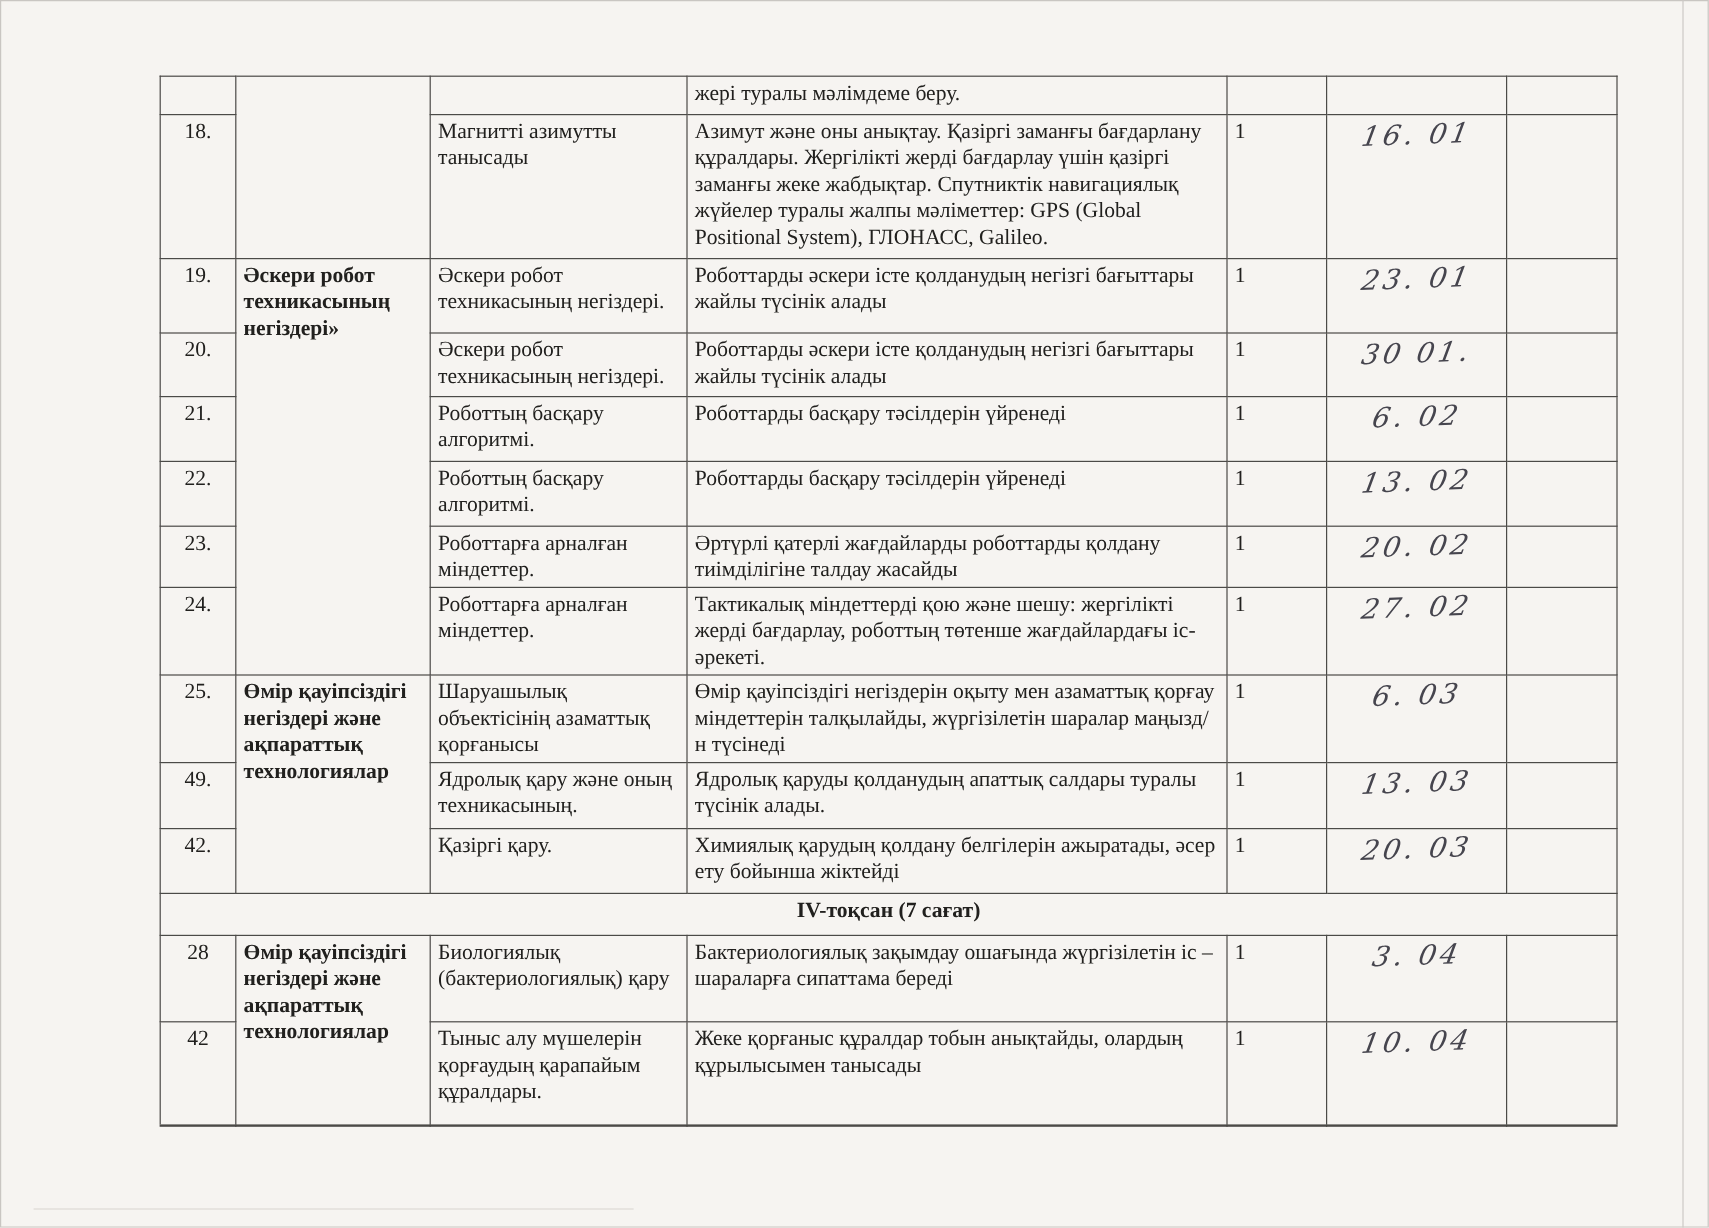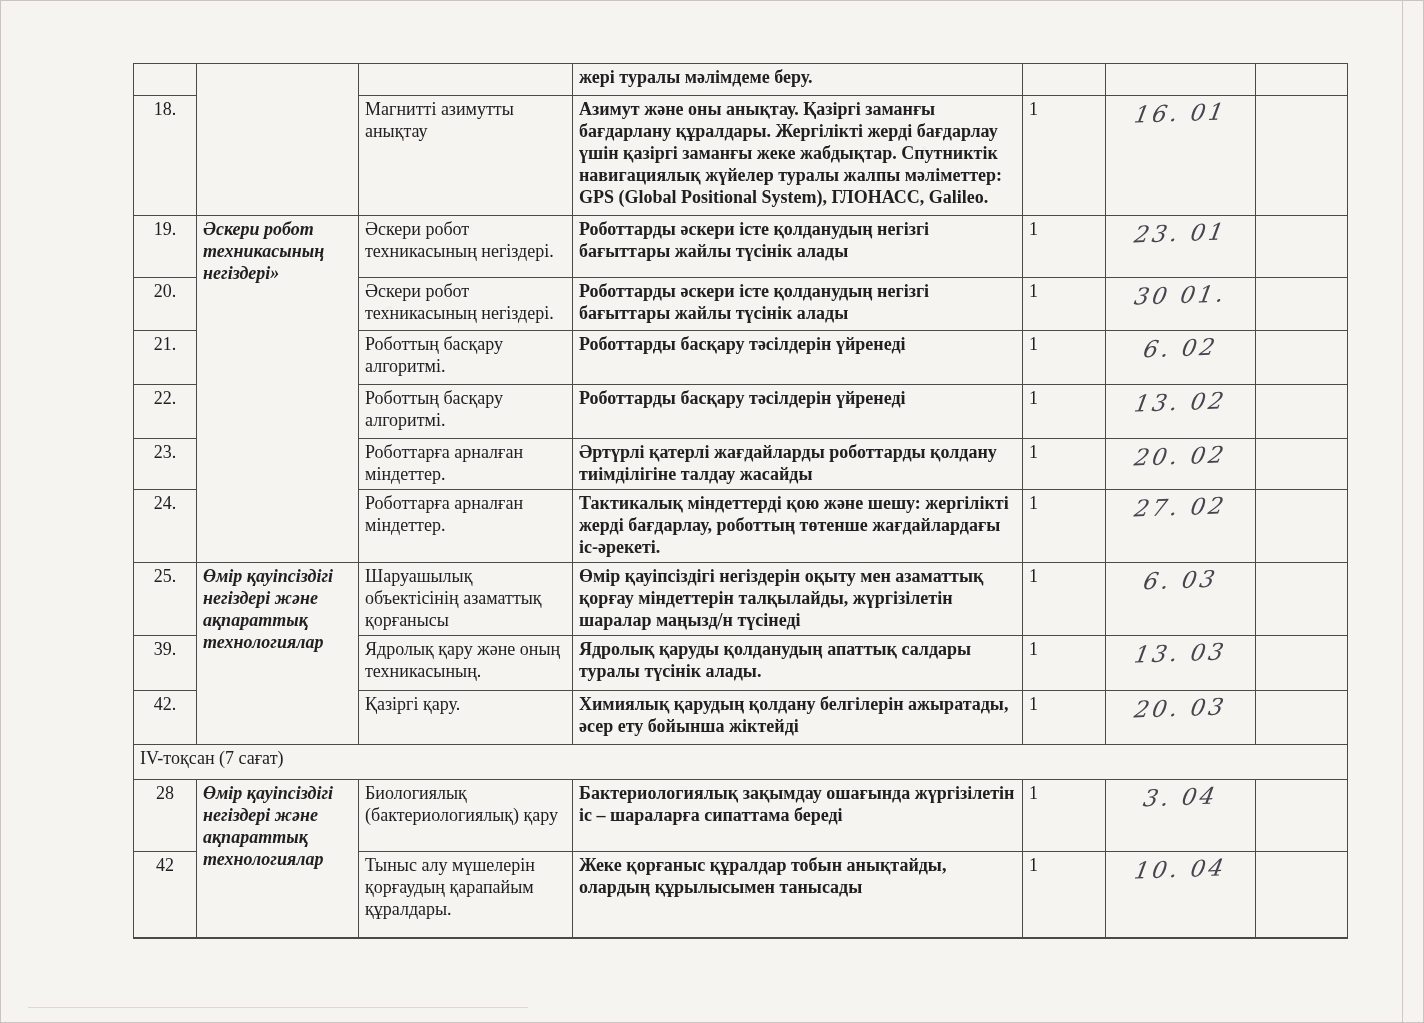--- a/index.html
+++ b/index.html
@@ -49,54 +49,52 @@
     font-weight: normal;
     text-align: center;
     padding-top: 7px;
     font-size: 18px;
   }
   td.section {
     font-weight: bold;
     padding-top: 7px;
     padding-left: 7px;
     line-height: 1.3;
-    font-style: italic;
   }
   td.topic {
     padding-top: 7px;
     padding-left: 7px;
     line-height: 1.32;
   }
   td.obj {
     padding-top: 4px;
     padding-left: 8px;
     line-height: 1.24;
-    font-weight: bold;
   }
   td.hours {
     padding-top: 4px;
     padding-left: 8px;
   }
   td.date {
     text-align: center;
     padding-top: 9px;
   }
   td.date .hand {
     display: inline-block;
     font-family: "DejaVu Serif", serif;
     font-style: italic;
     font-size: 23px;
     letter-spacing: 3px;
     color: #46454e;
     transform: skewX(-12deg) rotate(-2deg);
     white-space: nowrap;
   }
   td.qheader {
-    font-weight: normal;
-    text-align: left;
+    font-weight: bold;
+    text-align: center;
     font-size: 19px;
     padding-top: 5px;
     vertical-align: middle;
   }
   
   tr.r0  { height: 32px; }
   tr.r1  { height: 120px; }
   tr.r2  { height: 62px; }
   tr.r3  { height: 53px; }
   tr.r4  { height: 54px; }
@@ -133,21 +131,21 @@
     <td class="section" rowspan="2"></td>
     <td class="topic"></td>
     <td class="obj">жері туралы мәлімдеме беру.</td>
     <td class="hours"></td>
     <td class="date"></td>
     <td></td>
   </tr>
 
   <tr class="r1">
     <td class="num">18.</td>
-    <td class="topic">Магнитті азимутты анықтау</td>
+    <td class="topic">Магнитті азимутты танысады</td>
     <td class="obj">Азимут және оны анықтау. Қазіргі заманғы бағдарлану құралдары. Жергілікті жерді бағдарлау үшін қазіргі заманғы жеке жабдықтар. Спутниктік навигациялық жүйелер туралы жалпы мәліметтер: GPS (Global Positional System), ГЛОНАСС, Galileo.</td>
     <td class="hours">1</td>
     <td class="date"><span class="hand">16. 01</span></td>
     <td></td>
   </tr>
 
   <tr class="r2">
     <td class="num">19.</td>
     <td class="section" rowspan="6">Әскери робот техникасының негіздері»</td>
     <td class="topic">Әскери робот техникасының негіздері.</td>
@@ -206,21 +204,21 @@
     <td class="num">25.</td>
     <td class="section" rowspan="3">Өмір қауіпсіздігі негіздері және ақпараттық технологиялар</td>
     <td class="topic">Шаруашылық объектісінің азаматтық қорғанысы</td>
     <td class="obj">Өмір қауіпсіздігі негіздерін оқыту мен азаматтық қорғау міндеттерін талқылайды, жүргізілетін шаралар маңызд/н түсінеді</td>
     <td class="hours">1</td>
     <td class="date"><span class="hand">6. 03</span></td>
     <td></td>
   </tr>
 
   <tr class="r9">
-    <td class="num">39.</td>
+    <td class="num">49.</td>
     <td class="topic">Ядролық қару және оның техникасының.</td>
     <td class="obj">Ядролық қаруды қолданудың апаттық салдары туралы түсінік алады.</td>
     <td class="hours">1</td>
     <td class="date"><span class="hand">13. 03</span></td>
     <td></td>
   </tr>
 
   <tr class="r10">
     <td class="num">42.</td>
     <td class="topic">Қазіргі қару.</td>

